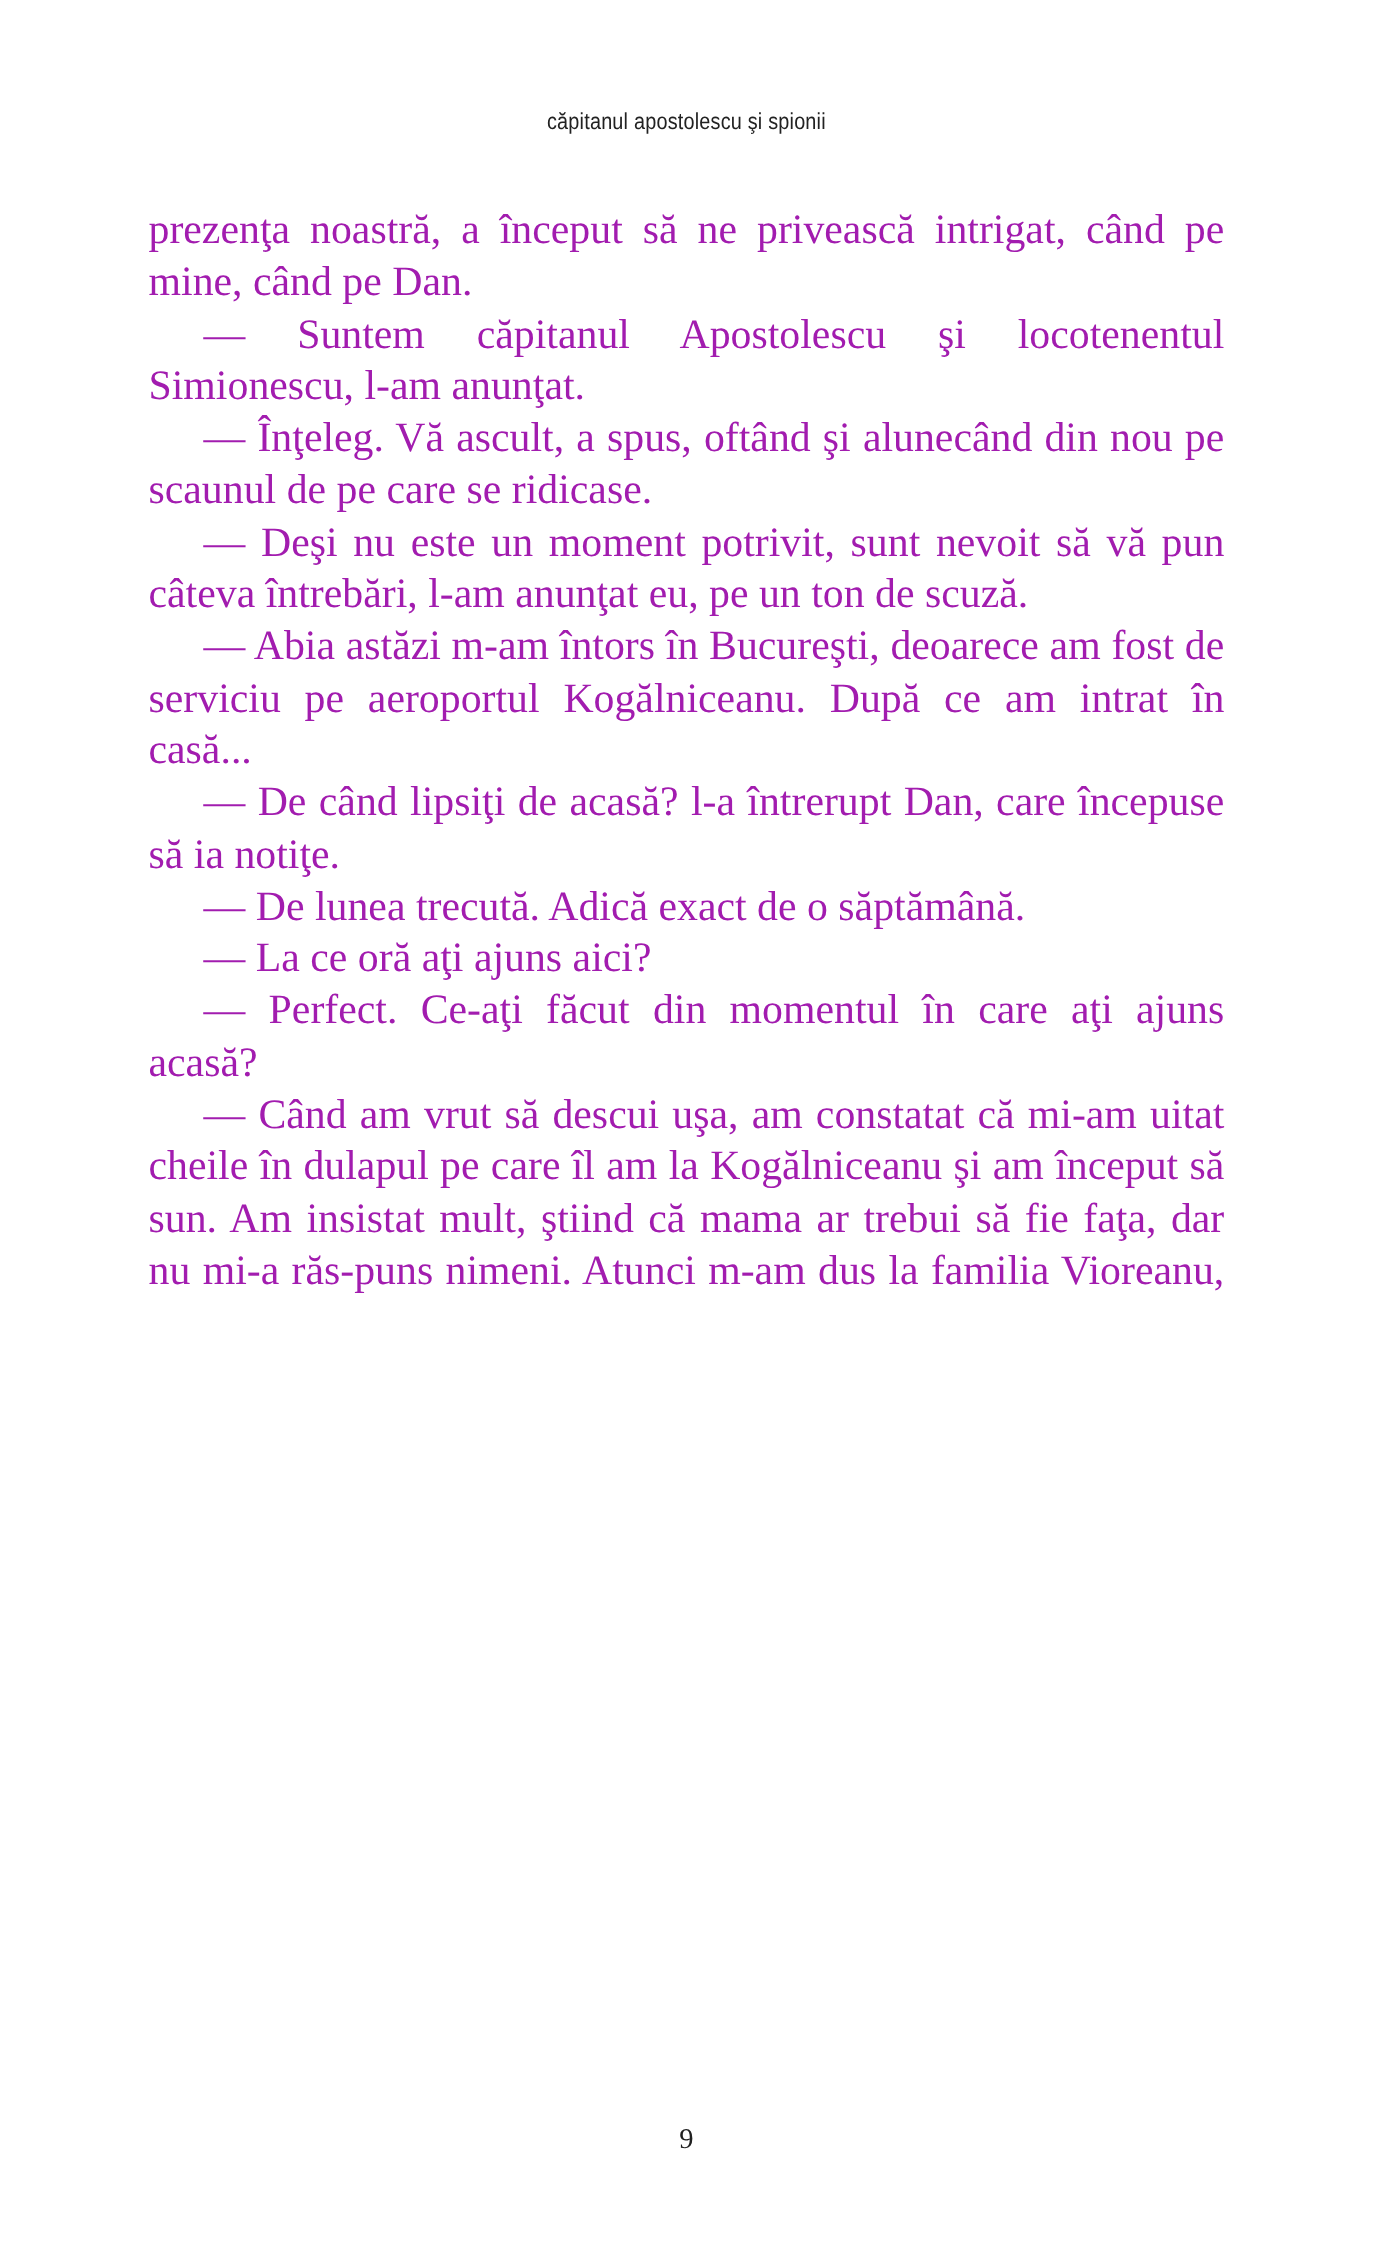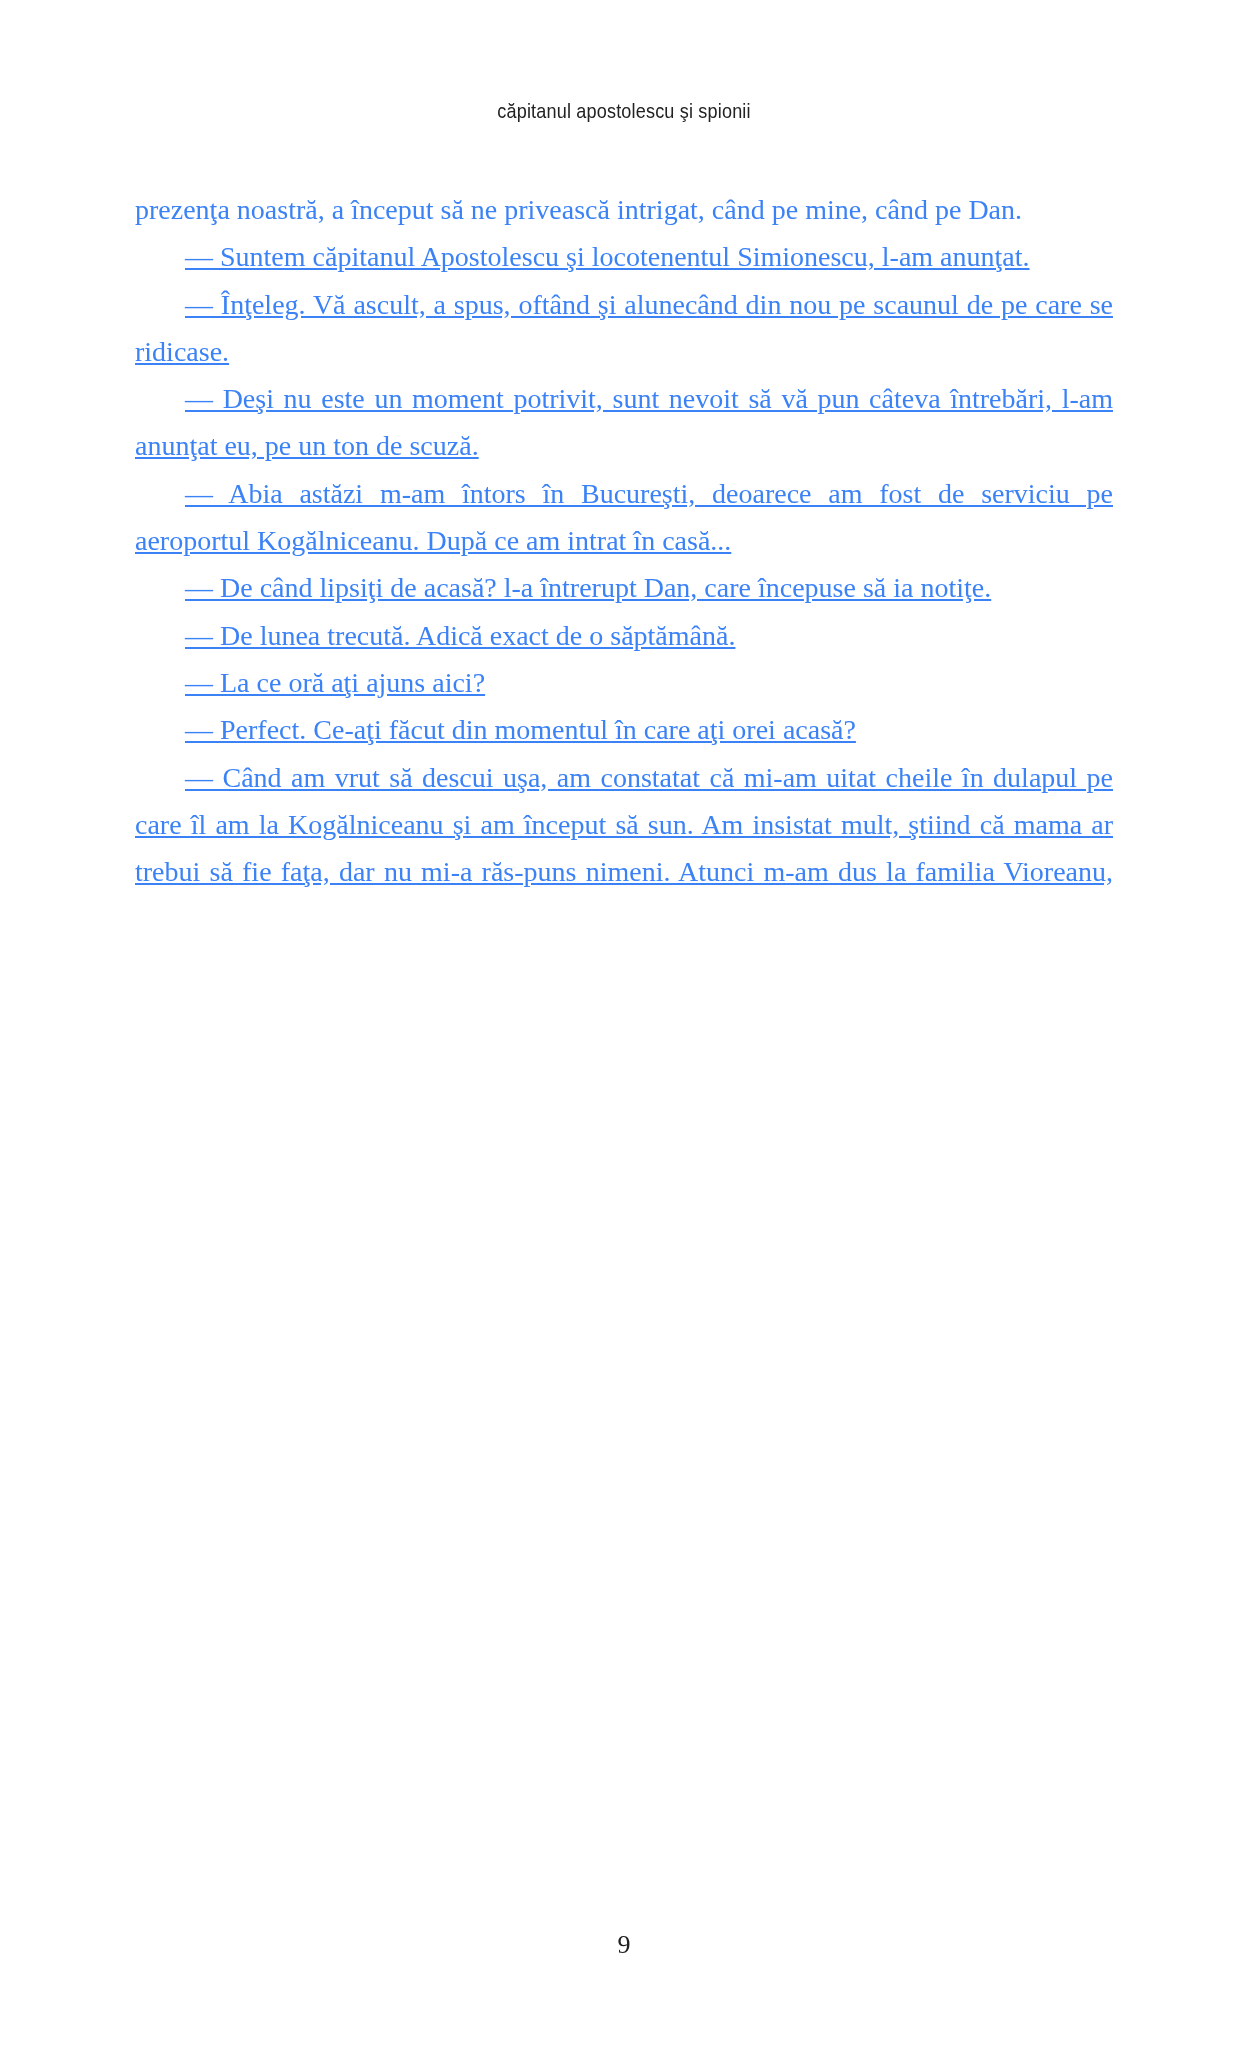--- a/index.html
+++ b/index.html
@@ -39,38 +39,37 @@
     transform-origin: 50% 50%;
     white-space: nowrap;
   }
 
   
   .text-column {
     position: absolute;
     top: 186px;
     left: 135px;
     width: 978px;
-    font-size: 28px;
+    font-size: 38px;
     line-height: 47.3px;
     text-align: justify;
     text-justify: inter-word;
-    color: #3b82f6;
+    color: #a21caf;
     -webkit-font-smoothing: antialiased;
   }
 
   .para {
     margin: 0;
     text-align: justify;
     text-indent: 0;
     hyphens: none;
   }
 
   .para.indent {
     text-indent: 50px;
-    text-decoration: underline;
   }
 
   
   .para:after {
     content: "";
     display: inline-block;
     width: 100%;
   }
   .para.no-stretch:after {
     content: none;
@@ -98,19 +97,19 @@
 
   <div class="text-column">
     <p class="para no-stretch">prezenţa noastră, a început să ne privească intrigat, când pe mine, când pe Dan.</p>
     <p class="para indent no-stretch">— Suntem căpitanul Apostolescu şi locotenentul Simionescu, l-am anunţat.</p>
     <p class="para indent no-stretch">— Înţeleg. Vă ascult, a spus, oftând şi alunecând din nou pe scaunul de pe care se ridicase.</p>
     <p class="para indent no-stretch">— Deşi nu este un moment potrivit, sunt nevoit să vă pun câteva întrebări, l-am anunţat eu, pe un ton de scuză.</p>
     <p class="para indent no-stretch">— Abia astăzi m-am întors în Bucureşti, deoarece am fost de serviciu pe aeroportul Kogălniceanu. După ce am intrat în casă...</p>
     <p class="para indent no-stretch">— De când lipsiţi de acasă? l-a întrerupt Dan, care începuse să ia notiţe.</p>
     <p class="para indent no-stretch">— De lunea trecută. Adică exact de o săptămână.</p>
     <p class="para indent no-stretch">— La ce oră aţi ajuns aici?</p>
-    <p class="para indent no-stretch">— Perfect. Ce-aţi făcut din momentul în care aţi orei acasă?</p>
+    <p class="para indent no-stretch">— Perfect. Ce-aţi făcut din momentul în care aţi ajuns acasă?</p>
     <p class="para indent">— Când am vrut să descui uşa, am constatat că mi-am uitat cheile în dulapul pe care îl am la Kogălniceanu şi am început să sun. Am insistat mult, ştiind că mama ar trebui să fie faţa, dar nu mi-a răs-puns nimeni. Atunci m-am dus la familia Vioreanu,</p>
   </div>
 
   <div class="folio">9</div>
 
 </div>
 
 </body></html>

